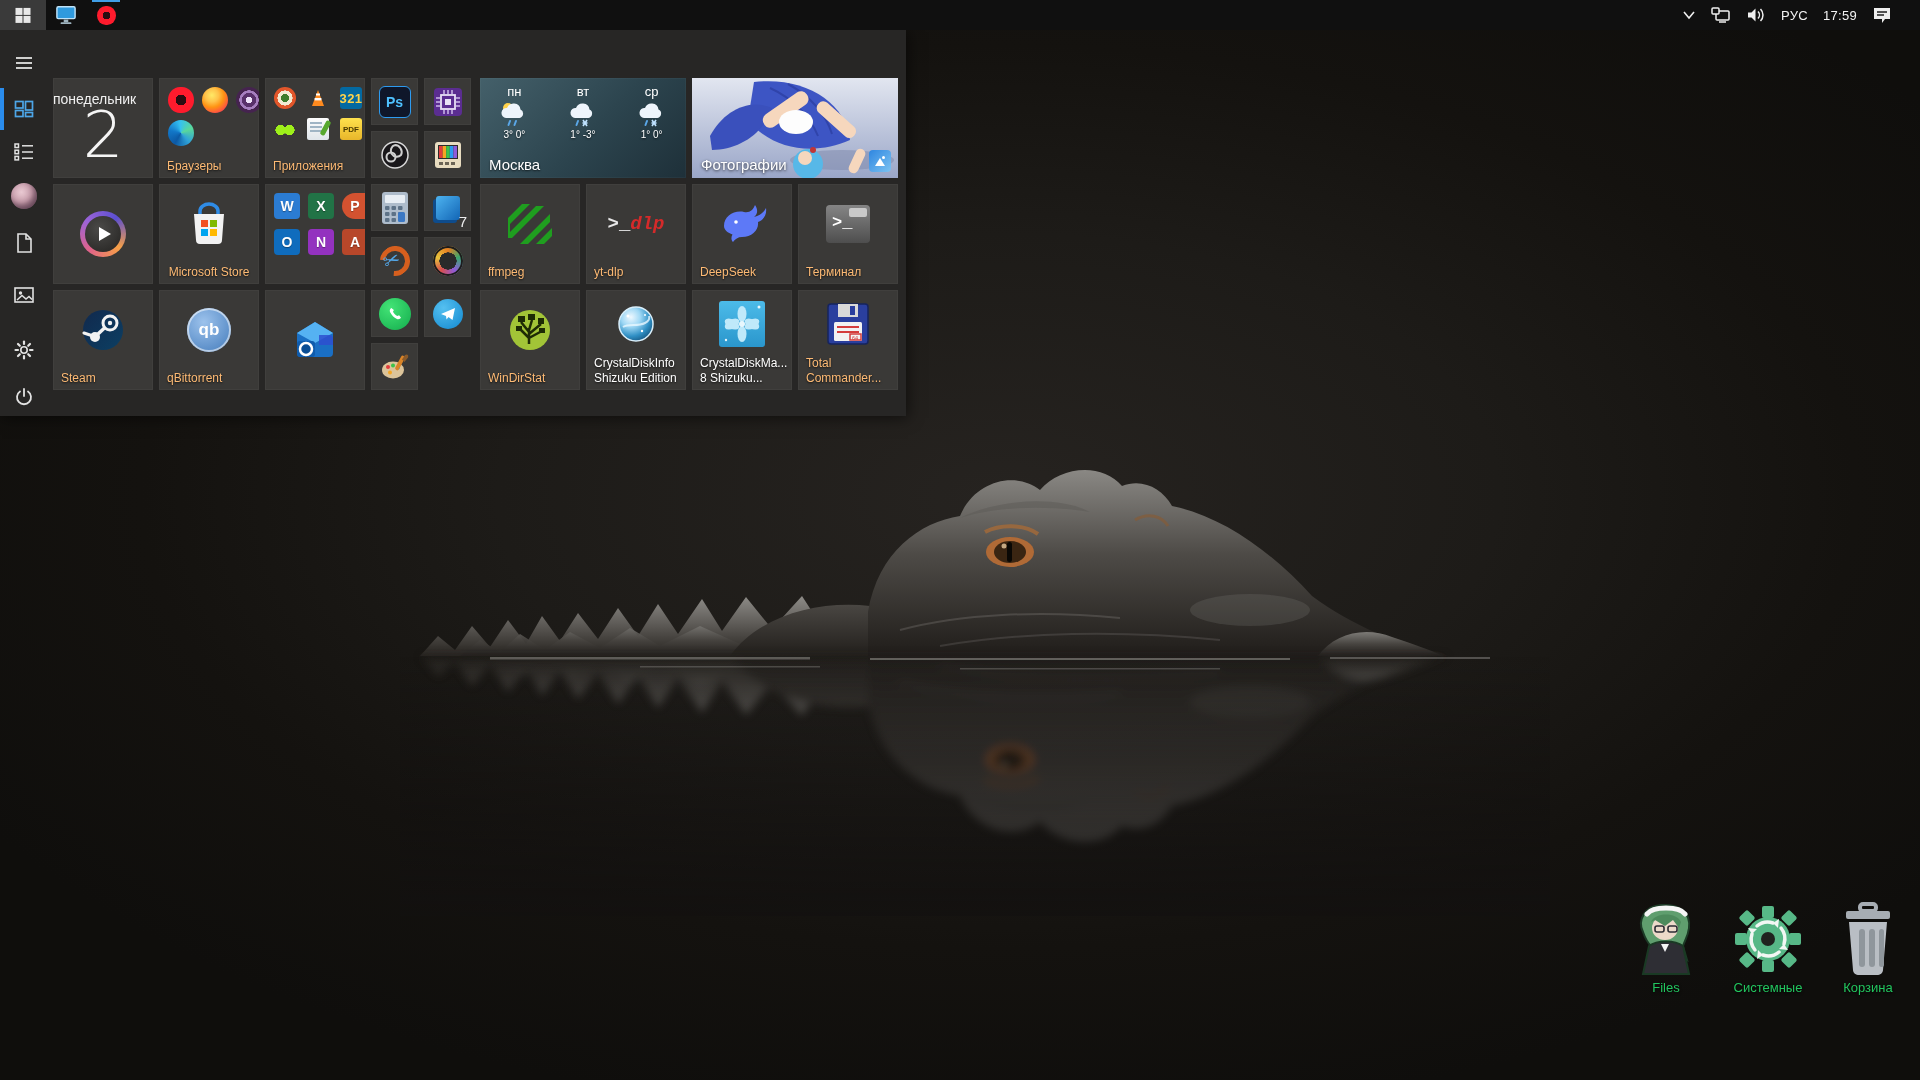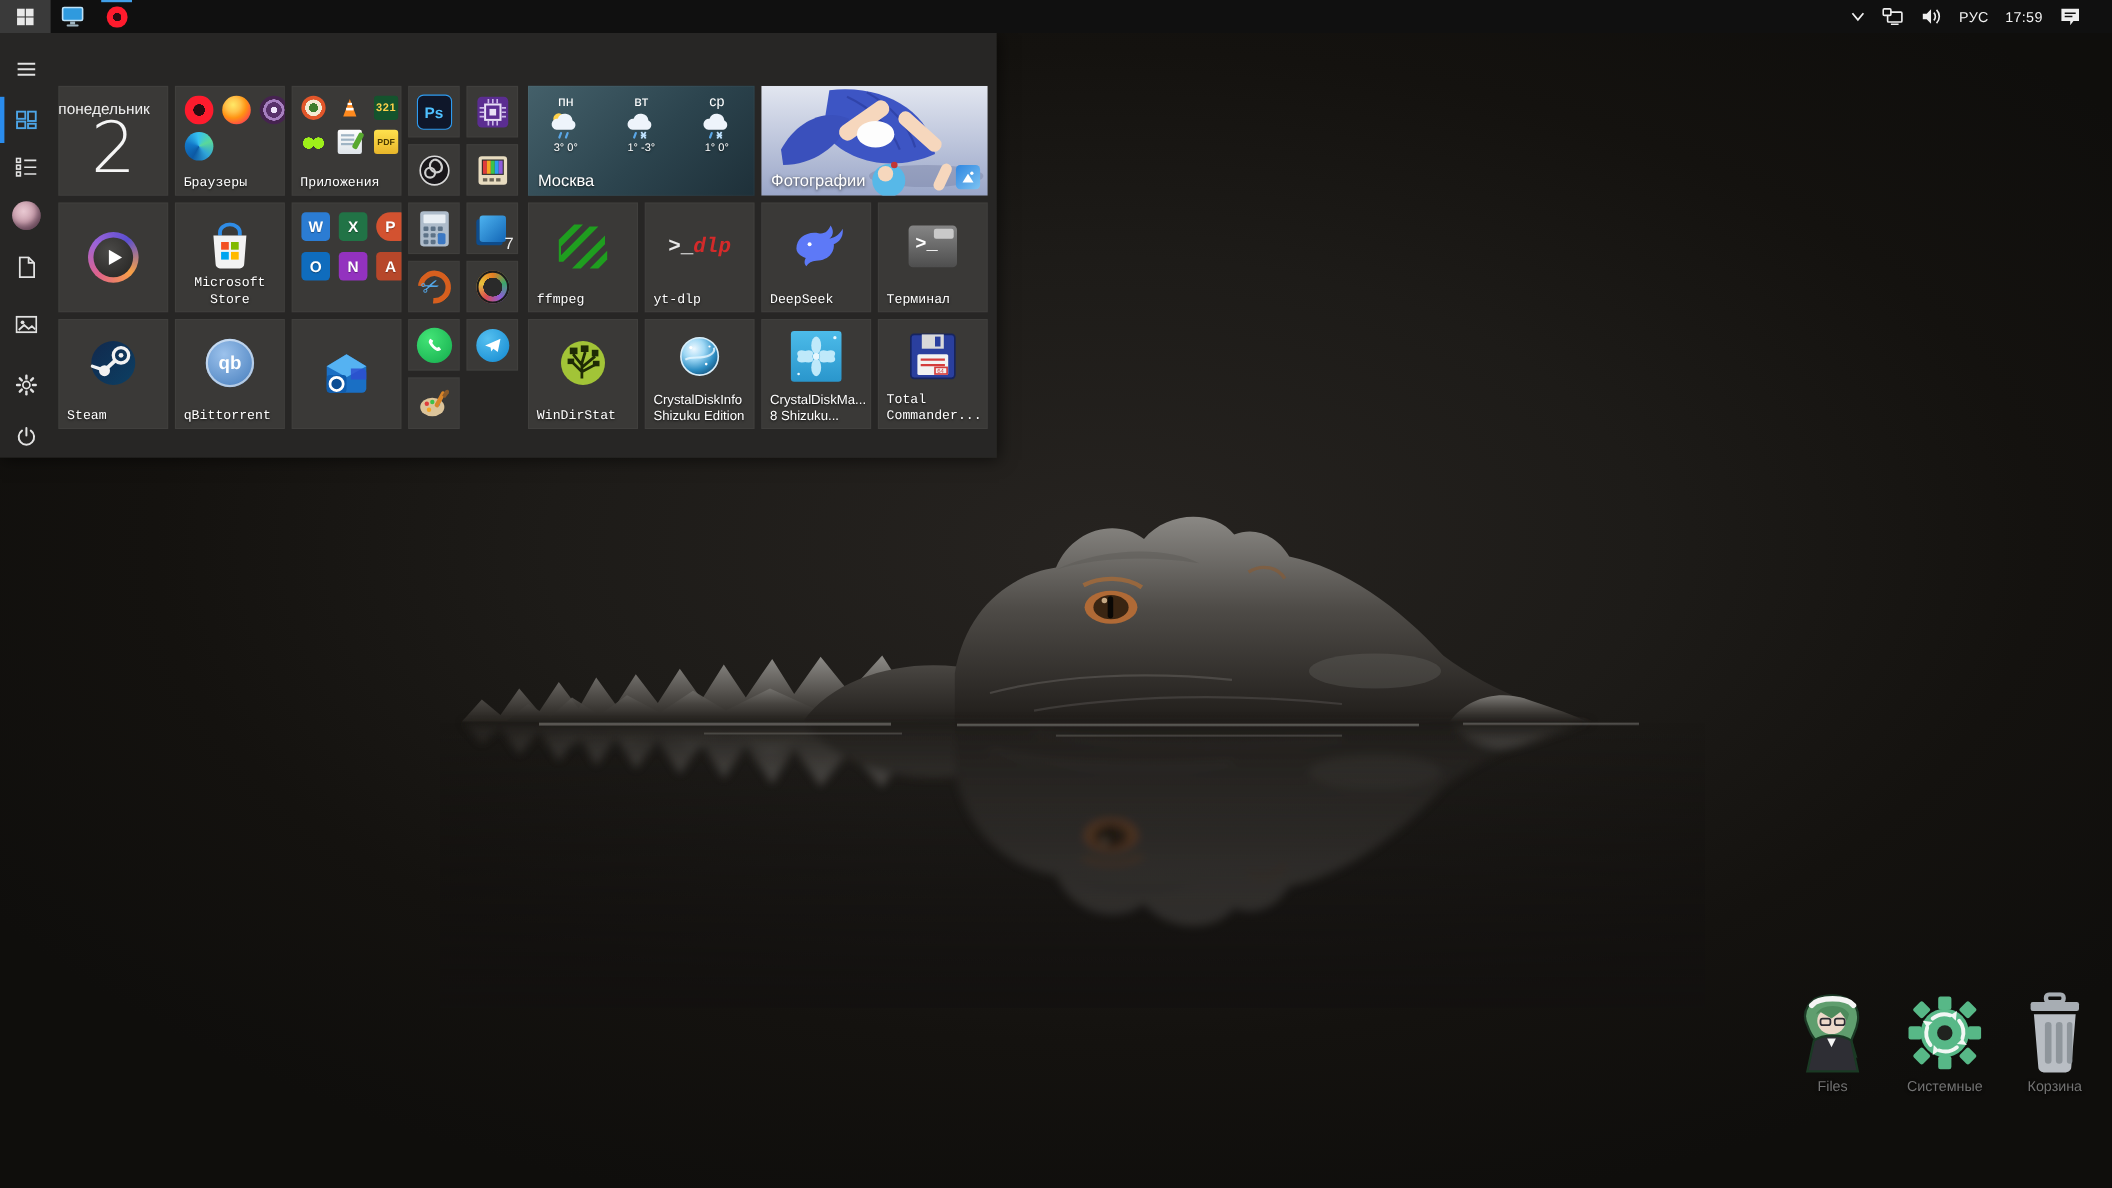--- a/index.html
+++ b/index.html
@@ -25,21 +25,21 @@
     box-shadow:2px 2px 14px rgba(0,0,0,.55);z-index:40;}
   .sm-sidebar{position:absolute;left:0;top:0;width:48px;height:100%;}
   .sb-btn{position:absolute;left:4px;width:40px;height:34px;display:flex;align-items:center;justify-content:center;background:transparent;border:0;padding:0;}
   .sb-indicator{position:absolute;left:0;top:58px;width:4px;height:42px;background:#2a8ced;}
   .avatar{width:26px;height:26px;border-radius:50%;
     background:radial-gradient(circle at 40% 35%, #e9c9d2 0%, #caa0ae 45%, #8f6f7e 80%, #6d5561 100%);
     box-shadow:inset -3px -4px 6px rgba(60,30,50,.5);}
 
   
   .tile{position:absolute;background:#3a3937;box-shadow:inset 0 0 0 1px rgba(255,255,255,.03);overflow:hidden;}
-  .tlabel{position:absolute;left:8px;right:5px;bottom:4px;font-size:12px;color:#ffffff;text-shadow:0 1px 2px rgba(0,0,0,.7);line-height:1.25;font-family:Liberation Mono, monospace;}
+  .tlabel{position:absolute;left:8px;right:5px;bottom:4px;font-size:12px;color:#fdba74;text-shadow:0 1px 2px rgba(0,0,0,.7);line-height:1.25;}
   .tlabel2{position:absolute;left:8px;right:5px;bottom:4px;font-size:12px;color:#fff;text-shadow:0 1px 2px rgba(0,0,0,.7);line-height:1.25;}
   .tlabel2 span{display:block;}
   .center-ic{position:absolute;left:0;top:0;right:0;bottom:20px;display:flex;align-items:center;justify-content:center;}
   .center-ic.full{bottom:0;}
   .igrid{position:absolute;left:9px;top:9px;display:grid;grid-template-columns:repeat(3,26px);gap:7px 8px;}
   .igrid .cell{width:26px;height:26px;display:flex;align-items:center;justify-content:center;}
 
   
   .cal-week{position:absolute;top:13px;width:100%;text-align:left;font-size:14px;color:#f0f0f0;}
   .cal-day{position:absolute;top:24px;width:100%;text-align:center;font-size:64px;font-weight:200;color:#f5f5f5;line-height:1.05;font-family:"DejaVu Sans","Liberation Sans",sans-serif;}
@@ -52,21 +52,21 @@
   .edge{background:conic-gradient(from 210deg, #0c59a4, #1277c8, #35c1f1, #5ad89a, #2fa3d8, #0c59a4);}
 
   
   .mini{width:22px;height:22px;display:block;}
   .eyeapp{border-radius:50%;background:radial-gradient(circle,#3f7d2c 0 26%,#f3ead2 27% 48%,#e2562a 49% 78%,#9c3414 79% 100%);}
   .binoc{border-radius:6px;background:
     radial-gradient(circle at 30% 55%, #9ef01a 0 26%, transparent 27%),
     radial-gradient(circle at 70% 55%, #9ef01a 0 26%, transparent 27%),
     radial-gradient(circle at 30% 55%, #20420a 0 16%, transparent 17%),
     radial-gradient(circle at 70% 55%, #20420a 0 16%, transparent 17%);}
-  .klite{border-radius:3px;background:#14532d;color:#ffd24a;font-size:10px;font-weight:bold;display:flex;align-items:center;justify-content:center;letter-spacing:.5px;}
+  .klite{border-radius:3px;background:#0369a1;color:#ffd24a;font-size:13px;font-weight:bold;display:flex;align-items:center;justify-content:center;letter-spacing:.5px;}
   .pdfic{border-radius:3px;background:linear-gradient(#ffe14d,#e8b62a);color:#4a3a00;font-size:8px;font-weight:bold;display:flex;align-items:center;justify-content:center;}
   .notepadic{border-radius:2px;background:linear-gradient(#fdfdfd,#dfe5ea);position:relative;}
   .notepadic:before{content:"";position:absolute;left:3px;top:4px;right:7px;height:2px;background:#9fb4c4;box-shadow:0 4px 0 #9fb4c4,0 8px 0 #9fb4c4;}
   .notepadic:after{content:"";position:absolute;right:1px;top:2px;width:5px;height:16px;background:#57a82e;transform:rotate(28deg);border-radius:2px;}
 
   
   .ochip{width:25px;height:25px;border-radius:4px;color:#fff;font-weight:bold;font-size:14px;display:flex;align-items:center;justify-content:center;text-shadow:0 1px 1px rgba(0,0,0,.35);}
 
   
   .mp-ring{width:46px;height:46px;border-radius:50%;background:conic-gradient(from 130deg,#f7a046,#e0638a,#9a63d9,#5b4fd0,#f7a046);display:flex;align-items:center;justify-content:center;}
@@ -112,21 +112,21 @@
   .wx-temp{font-size:10px;text-shadow:0 1px 2px rgba(0,0,0,.6);}
   .wx-city{position:absolute;left:9px;bottom:5px;color:#fff;font-size:15px;text-shadow:0 1px 2px rgba(0,0,0,.7);}
 
   
   .photos-label{position:absolute;left:9px;bottom:5px;color:#fff;font-size:15px;text-shadow:0 1px 3px rgba(0,0,0,.8);}
   .photos-appic{position:absolute;right:7px;bottom:6px;width:22px;height:22px;border-radius:4px;background:linear-gradient(135deg,#2f86e0,#7cc3f2);display:flex;align-items:center;justify-content:center;}
 
   
   .dicon{position:absolute;width:96px;text-align:center;}
   .dicon .img{height:76px;display:flex;align-items:flex-end;justify-content:center;}
-  .dlabel{margin-top:4px;color:#737373;font-size:13px;text-shadow:0 1px 3px rgba(0,0,0,.9);}
+  .dlabel{margin-top:4px;color:#22c55e;font-size:13px;text-shadow:0 1px 3px rgba(0,0,0,.9);}
 </style>
 </head>
 <body>
 
 <div class="screen">
 
   <div class="wallpaper">
     <svg width="1150" height="560" viewBox="0 0 1150 560">
       <defs>
         <linearGradient id="ridgeG" x1="0" y1="0" x2="0" y2="1">

